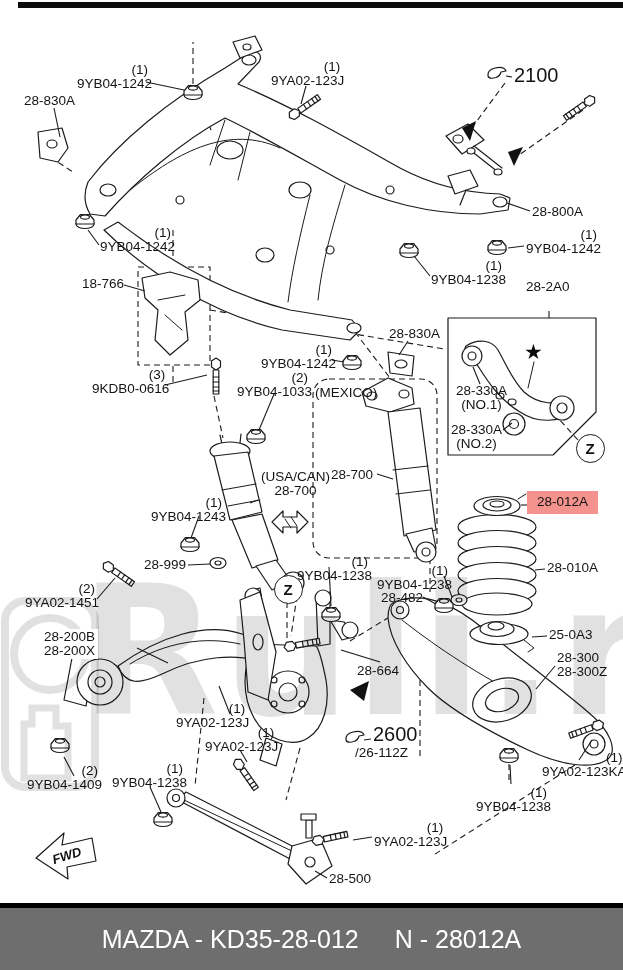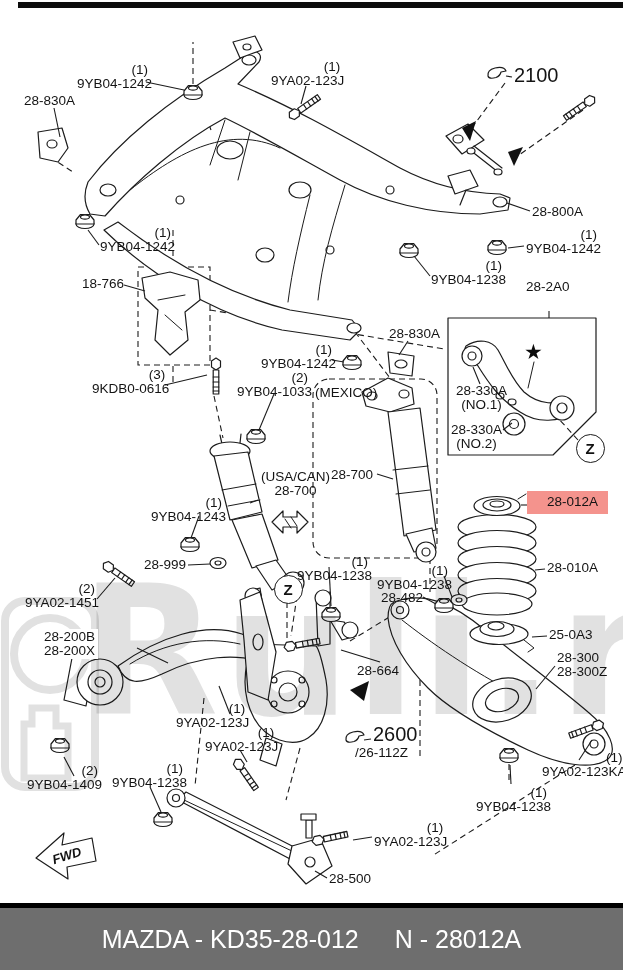--- a/index.html
+++ b/index.html
@@ -16,21 +16,21 @@
   #art .solidfill{fill:#111;stroke:none;}
   .wm{position:absolute;left:80px;top:562px;z-index:4;mix-blend-mode:multiply;opacity:.6;
       font-size:180px;font-weight:bold;color:#cdcdcd;letter-spacing:4px;line-height:1;
       font-family:"DejaVu Sans",sans-serif;white-space:nowrap;}
   .wmlogo{position:absolute;left:0;top:596px;z-index:4;mix-blend-mode:multiply;opacity:.6;}
   #labels{position:absolute;left:0;top:0;z-index:6;}
   .lbl{position:absolute;font-size:13.5px;line-height:1.05;white-space:nowrap;color:#141414;}
   .lbl .qty{text-align:right;padding-right:4px;}
   .lbl.center{text-align:center;}
   .lbl.wbg{background:#fff;padding:1px 3px;}
-  .lbl.hl{padding:4px 10px 5px 20px;}
+  .lbl.hl{padding:4px 10px 5px 10px;}
   .zmark{position:absolute;width:27px;height:27px;border:1.7px solid #1c1c1c;border-radius:50%;
          background:#fff;display:flex;align-items:center;justify-content:center;
          font-size:15px;font-weight:bold;z-index:6;}
   .starmark{position:absolute;font-size:21px;color:#0c0c0c;z-index:6;}
   .fwd{position:absolute;left:52px;top:848px;z-index:6;font-size:13px;font-weight:bold;
        font-style:italic;transform:rotate(-17deg);}
   .footer{position:absolute;left:0;top:903px;width:623px;height:67px;background:#6e6e6e;
           border-top:5px solid #000;box-sizing:border-box;display:flex;align-items:center;
           justify-content:center;gap:36px;color:#fff;font-size:25px;z-index:7;}
 </style>

